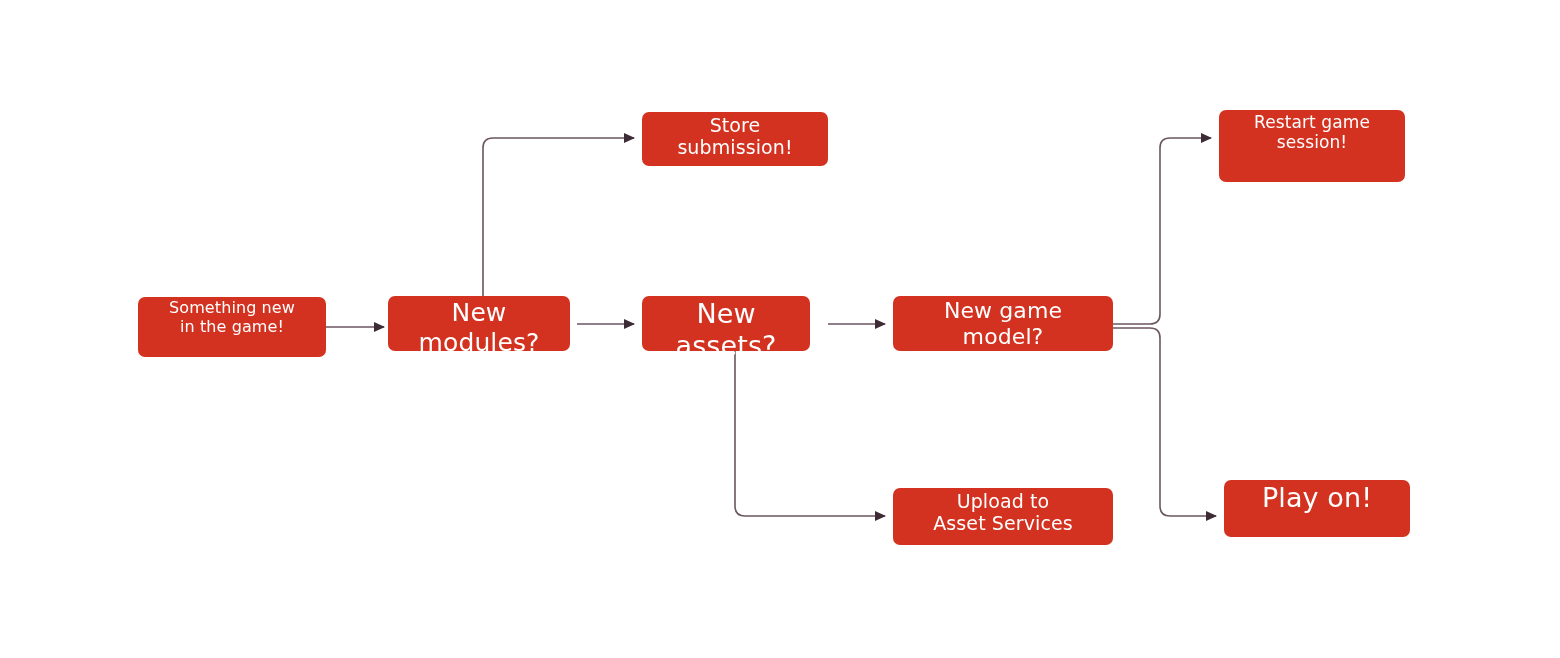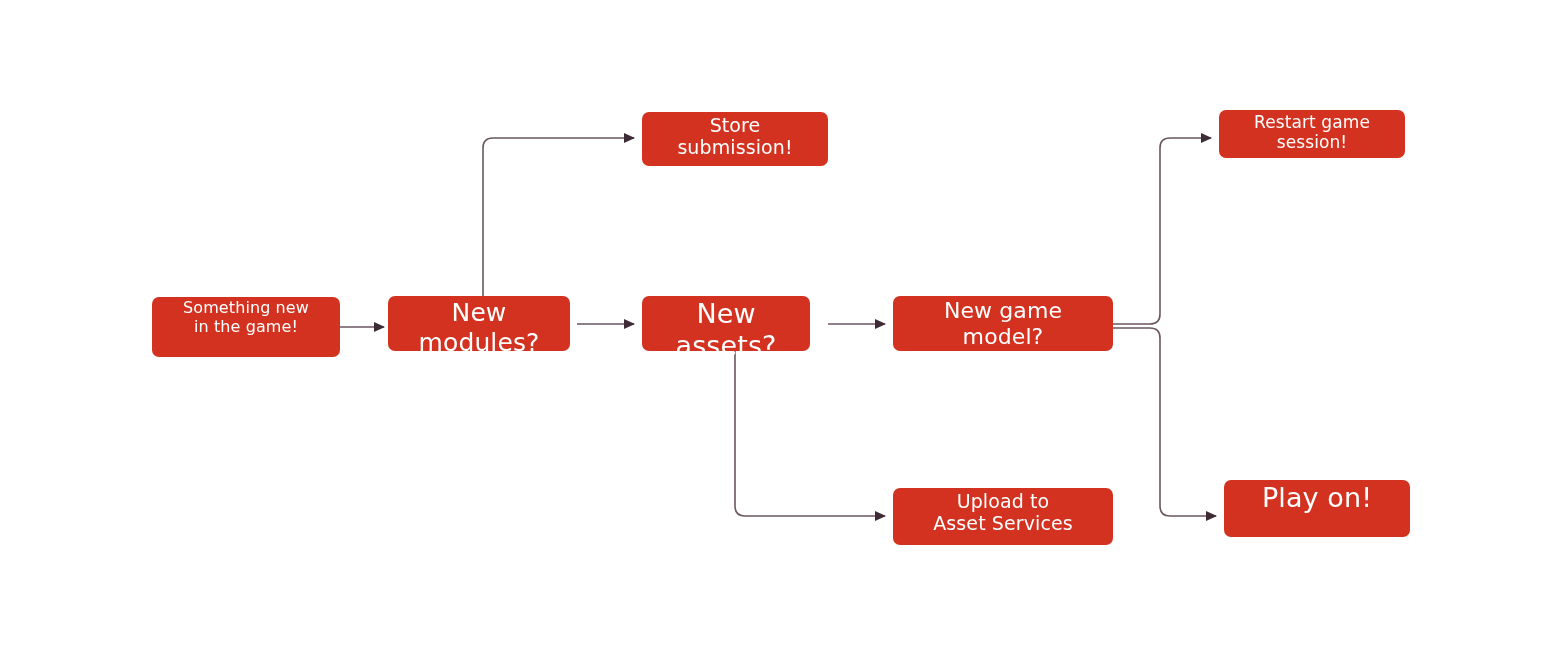--- a/index.html
+++ b/index.html
@@ -39,26 +39,26 @@
     padding: 2px 10px;
     letter-spacing: 0.1px;
     font-family: "DejaVu Sans", sans-serif;
     font-weight: 500;
   }
   .node-label {
     display: block;
     white-space: pre-line;
   }
   
-  .n-start       { left: 152px; top: 297px; width: 188px; height: 60px; font-size: 16px; }
+  .n-start       { left: 138px; top: 297px; width: 188px; height: 60px; font-size: 16px; }
   .n-modules     { left: 388px; top: 296px; width: 182px; height: 55px; font-size: 25px; }
   .n-store       { left: 642px; top: 112px; width: 186px; height: 54px; font-size: 19px; }
   .n-assets      { left: 642px; top: 296px; width: 168px; height: 55px; font-size: 27px; }
   .n-model       { left: 893px; top: 296px; width: 220px; height: 55px; font-size: 22px; }
-  .n-restart     { left: 1219px; top: 110px; width: 186px; height: 48px; font-size: 17px; }
+  .n-restart     { left: 1219px; top: 110px; width: 186px; height: 72px; font-size: 17px; }
   .n-upload      { left: 893px; top: 488px; width: 220px; height: 57px; font-size: 19px; }
   .n-play        { left: 1224px; top: 480px; width: 186px; height: 57px; font-size: 27px; }
 </style>
 </head>
 <body>
 
 <div id="canvas">
 
   <svg id="edges" viewBox="0 0 1560 658" width="1560" height="658" xmlns="http://www.w3.org/2000/svg">
     <defs>

